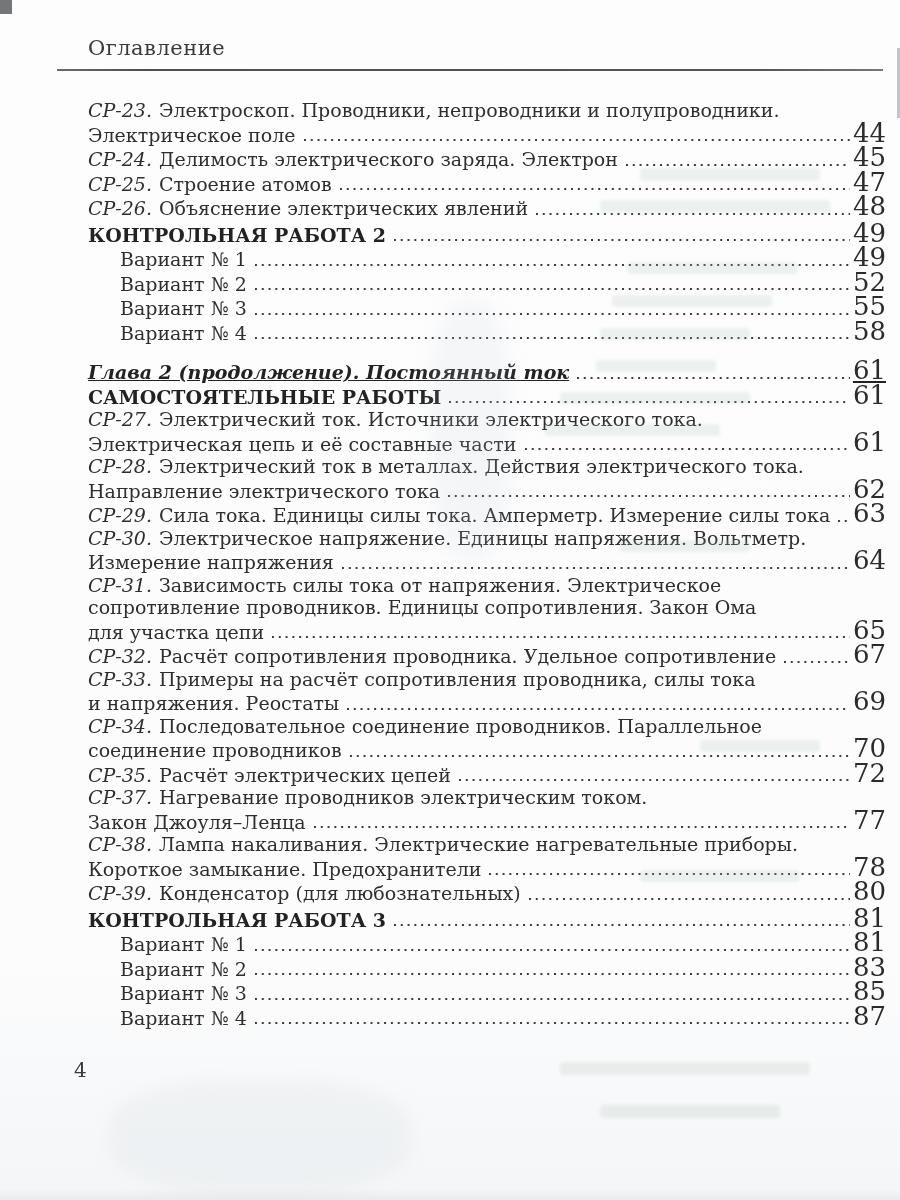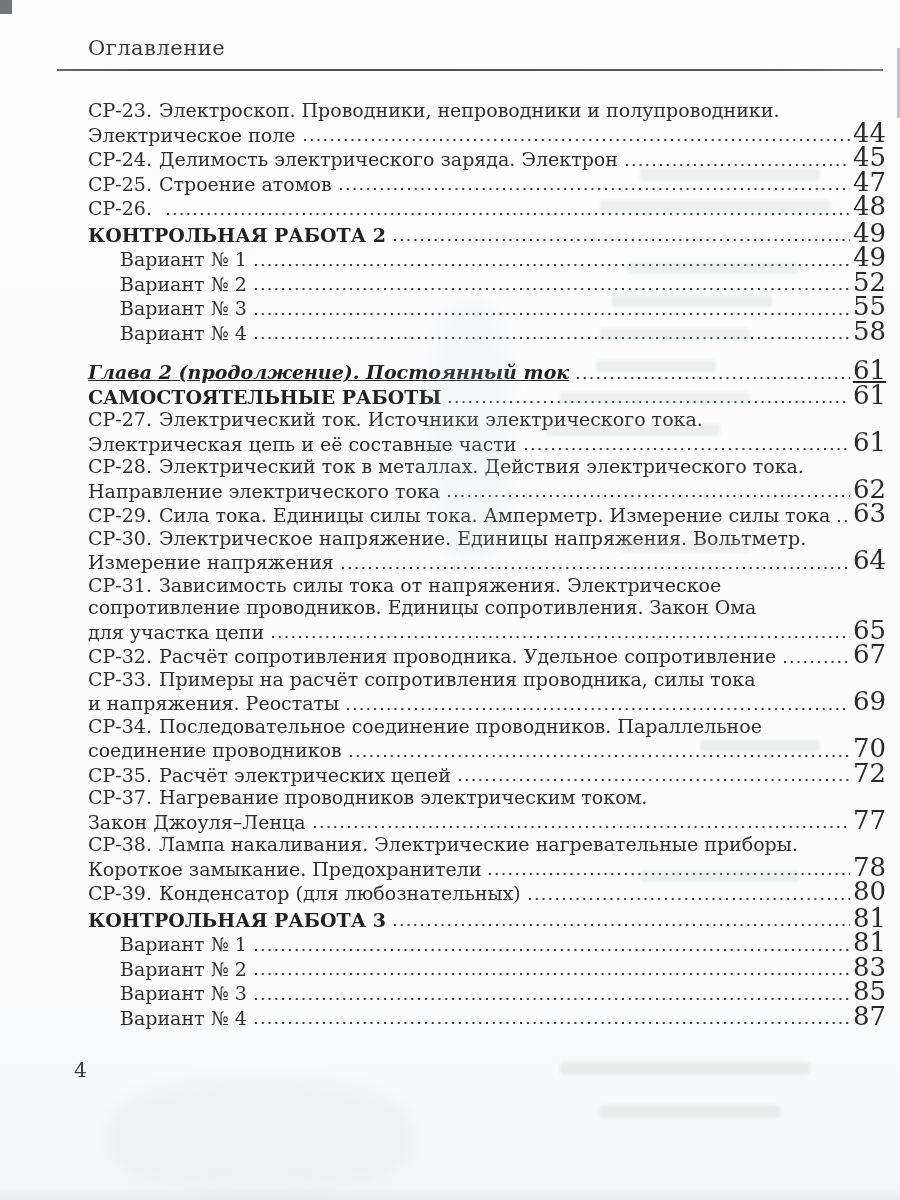--- a/index.html
+++ b/index.html
@@ -12,21 +12,21 @@
   }
   .corner-mark{position:absolute;left:0;top:0;width:12px;height:14px;background:#5a5f63;opacity:.85;}
   .edge-mark{position:absolute;right:0;top:48px;width:3px;height:70px;background:#9aa0a4;opacity:.6;}
   .page-title{position:absolute;left:88px;top:36px;font-size:21px;letter-spacing:.5px;color:#3a3a3a;}
   .header-rule{position:absolute;left:57px;right:17px;top:69px;height:2px;
     background:linear-gradient(90deg,#6a6a6a,#4f4f4f 10%,#555 85%,#777);}
   .toc{position:absolute;left:88px;width:798px;top:99px;}
   .entry{font-size:19px;line-height:22.5px;}
   .entry .line{display:flex;align-items:baseline;white-space:nowrap;}
   .entry .text{flex:0 0 auto;}
-  .entry .prefix{margin-right:7px;}
+  .entry .prefix{font-style:italic;margin-right:7px;}
   .entry.bold{font-weight:bold;color:#222;}
   .entry.bold-italic{font-weight:bold;font-style:italic;color:#222;}
   .entry.indent{padding-left:32px;}
   .entry.gap{margin-top:2px;}
   .entry.gap-lg{margin-top:15px;text-decoration:underline;}
   .dots{flex:1 1 16px;height:4px;align-self:flex-end;margin:0 3px 4px 7px;min-width:10px;
     background-image:radial-gradient(circle at 2px 2px,#3a3a3a 1.15px,rgba(0,0,0,0) 1.5px);
     background-size:6.8px 4px;background-repeat:repeat-x;}
   .page-num{flex:0 0 auto;font-weight:normal;font-style:normal;font-size:26px;color:#2b2b2b;}
   .folio{position:absolute;left:74px;top:1058px;font-size:20px;color:#3a3a3a;}
@@ -68,20 +68,21 @@
         <div class="line">
           <span class="prefix">СР-25.</span>
           <span class="text">Строение атомов</span>
           <span class="dots"></span>
           <span class="page-num">47</span>
         </div>
       </div>
       <div class="entry plain">
         <div class="line">
           <span class="prefix">СР-26.</span>
+          <span class="text">Объяснение электрических явлений</span>
           <span class="dots"></span>
           <span class="page-num">48</span>
         </div>
       </div>
       <div class="entry bold gap">
         <div class="line">
           <span class="text">КОНТРОЛЬНАЯ РАБОТА 2</span>
           <span class="dots"></span>
           <span class="page-num">49</span>
         </div>

